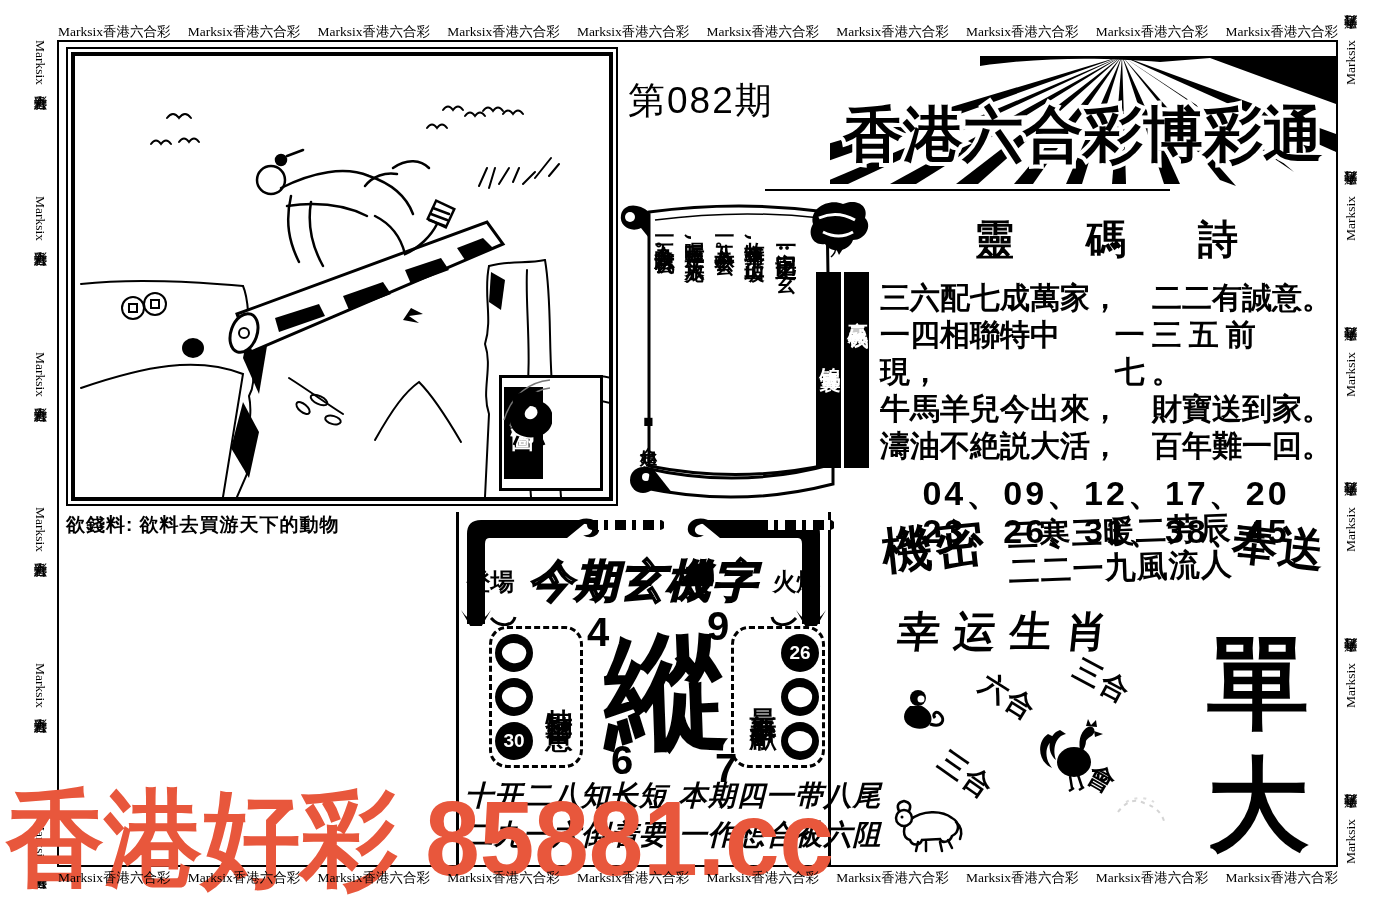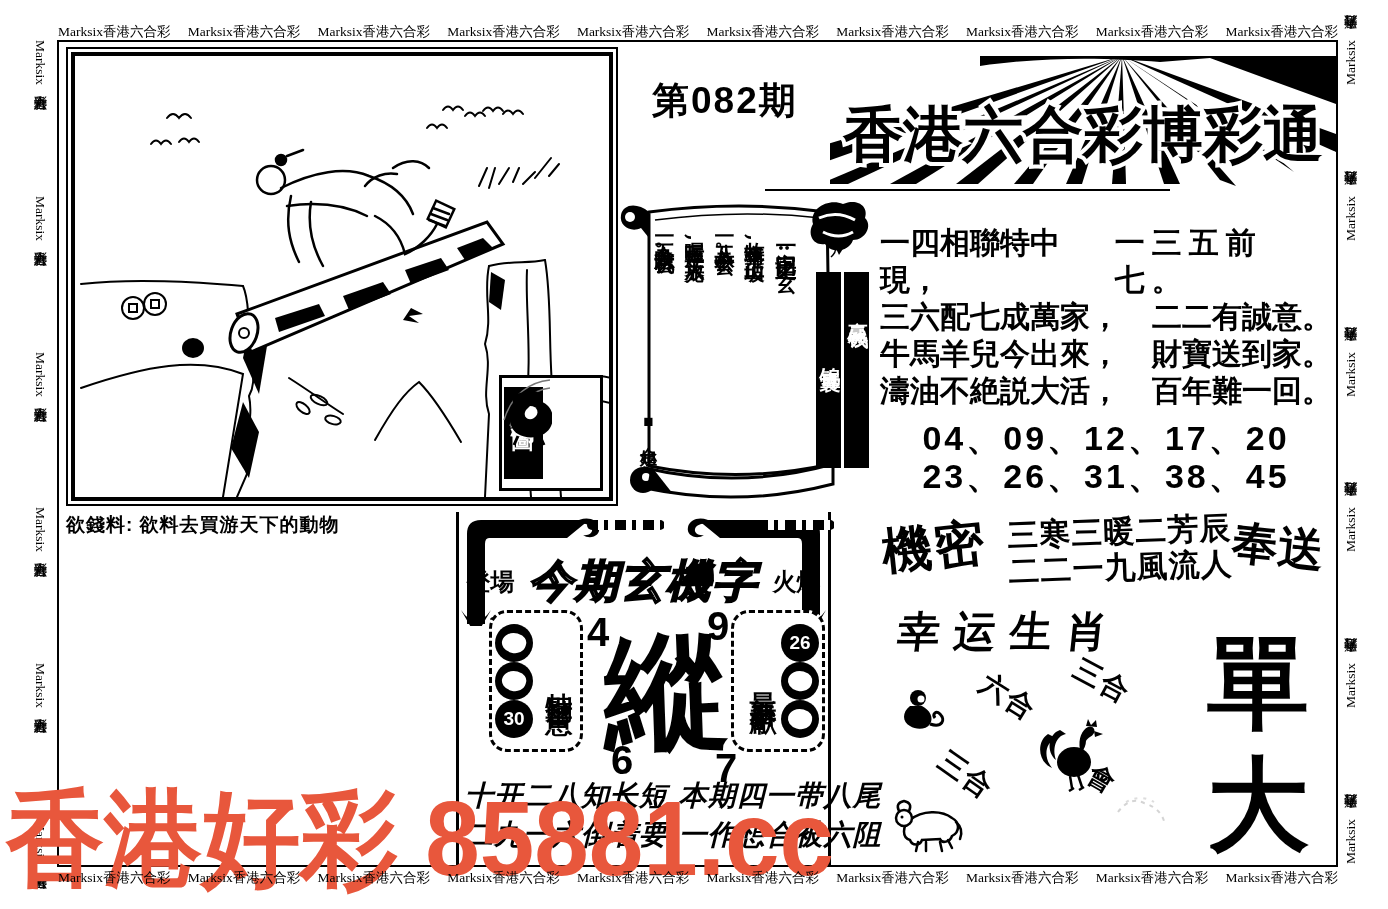--- a/index.html
+++ b/index.html
@@ -40,21 +40,21 @@
   .bar{position:absolute;width:25px;height:196px;top:76px;background:#000;}
   .bar span{display:block;writing-mode:vertical-rl;color:#fff;font-family:"DejaVu Serif",serif;font-weight:bold;
             font-size:21px;letter-spacing:5px;margin:0 auto;}
   .bar-right{left:229px;}
   .bar-left{left:201px;}
   .bar-right span{margin-top:34px;}
   .bar-left span{margin-top:78px;}
   .ink-blob{position:absolute;right:0;top:0;}
 
   
-  .issue{position:absolute;left:652px;top:76px;font-size:37px;font-weight:700;letter-spacing:2px;}
+  .issue{position:absolute;left:628px;top:76px;font-size:37px;font-weight:400;letter-spacing:2px;}
   .banner{position:absolute;left:830px;top:56px;width:506px;height:130px;}
   .banner svg{position:absolute;left:0;top:0;}
   .banner-title{position:absolute;left:0;top:46px;width:100%;text-align:center;font-size:60px;font-weight:900;
                 line-height:1.1;display:grid;}
   .banner-title span{grid-area:1/1;white-space:nowrap;}
   .banner-title .stroke{-webkit-text-stroke:8px #fff;color:#fff;}
   .banner-title .fill{color:#000;}
   .divider{position:absolute;left:765px;top:189px;width:405px;border-top:2px solid #000;}
 
   
@@ -88,22 +88,22 @@
   .mbox .corner.tl{left:2px;}
   .mbox .corner.tr{right:2px;transform:scaleX(-1);}
   .chain{position:absolute;top:8px;height:10px;width:78px;border-radius:5px;
          background:repeating-linear-gradient(90deg,#000 0 11px,#fff 11px 17px,#000 17px 21px,#fff 21px 28px);}
   .chain.cl{left:128px;}
   .chain.cr{left:298px;}
   .mbox-header{position:absolute;top:40px;left:0;width:100%;display:flex;align-items:center;justify-content:center;gap:14px;}
   .mbox-stage,.mbox-fire{font-size:24px;font-weight:900;}
   .mbox-title{font-size:44px;font-weight:bold;font-style:italic;font-family:"DejaVu Serif",serif;
               color:#fff;-webkit-text-stroke:2px #000;letter-spacing:2px;white-space:nowrap;}
-  .panel{position:absolute;top:98px;width:94px;height:142px;border:3px dashed #000;border-radius:18px;
-         box-sizing:border-box;display:flex;padding:5px 3px;background:#fff;align-items:center;}
+  .panel{position:absolute;top:114px;width:94px;height:142px;border:3px dashed #000;border-radius:18px;
+         box-sizing:border-box;display:flex;padding:5px 3px;background:#fff;}
   .panel-left{left:30px;}
   .panel-right{left:272px;}
   .circles{display:flex;flex-direction:column;justify-content:space-between;}
   .circle{width:38px;height:38px;background:#000;border-radius:50%;position:relative;display:flex;
           align-items:center;justify-content:center;color:#fff;font-weight:900;font-size:19px;}
   .circle .blob{display:none;position:absolute;left:7px;top:9px;width:24px;height:20px;background:#fff;
                 border-radius:60% 45% 55% 50%;transform:rotate(15deg);}
   .circle .num:empty + .blob{display:block;}
   .v-label{flex:1;writing-mode:vertical-rl;font-family:"DejaVu Serif",serif;font-weight:900;font-size:27px;
            letter-spacing:5px;text-align:center;}
@@ -305,28 +305,29 @@
       </g>
     </svg>
     <div class="banner-title">
       <span class="stroke">香港六合彩博彩通</span>
       <span class="fill">香港六合彩博彩通</span>
     </div>
   </div>
   <div class="divider"></div>
 
   <div class="poem">
+    <div class="poem-title">靈碼詩</div>
     <div class="poem-lines">
+      <div class="poem-line">
+        <span class="l">三六配七成萬家，</span>
+        <span class="r">二二有誠意。</span>
+      </div>
       <div class="poem-line sp">
         <span class="l">一四相聯特中現，</span>
         <span class="r">一三五前七。</span>
-      </div>
-      <div class="poem-line">
-        <span class="l">三六配七成萬家，</span>
-        <span class="r">二二有誠意。</span>
       </div>
       <div class="poem-line">
         <span class="l">牛馬羊兒今出來，</span>
         <span class="r">財寶送到家。</span>
       </div>
       <div class="poem-line">
         <span class="l">濤油不絶説大活，</span>
         <span class="r">百年難一回。</span>
       </div>
     </div>

